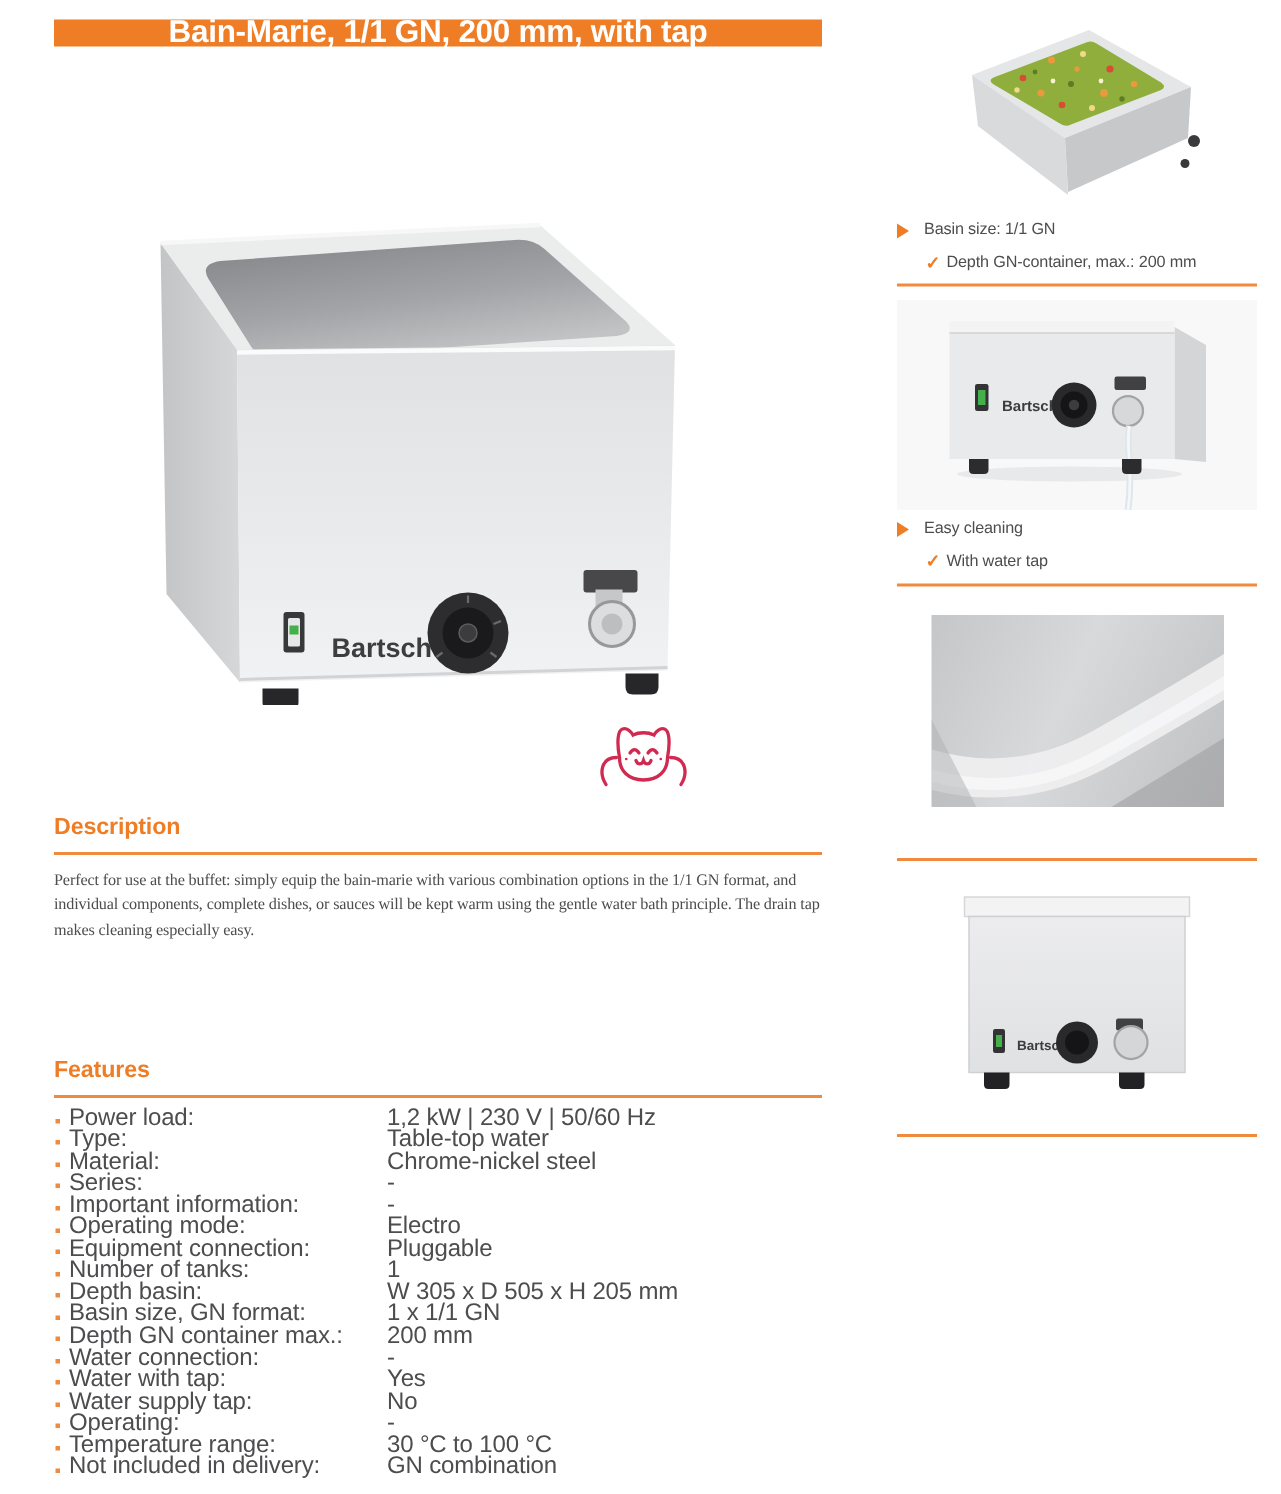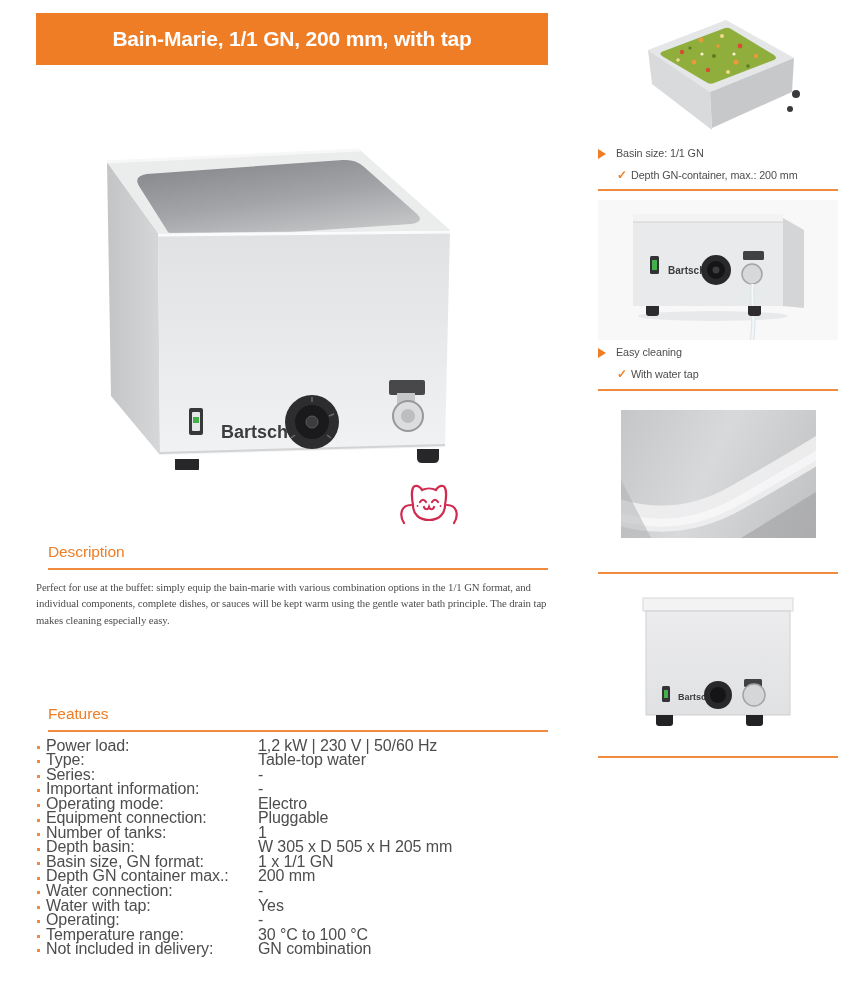--- a/index.html
+++ b/index.html
@@ -7,41 +7,41 @@
     --rule-orange:#f08a3e;
     --text-gray:#4d4d4f;
     --cat-red:#d02a50;
   }
   *{margin:0;padding:0;box-sizing:border-box;}
   html,body{background:#ffffff;}
   body{font-family:"Liberation Sans",sans-serif;color:var(--text-gray);}
   .page{position:relative;width:854px;height:996px;background:#fff;overflow:hidden;}
 
   
-  .banner{position:absolute;left:36px;top:13px;width:512px;height:52px;
+  .banner{position:absolute;left:36px;top:13px;width:512px;height:18px;
     background:var(--brand-orange);display:flex;align-items:center;justify-content:center;}
   .banner h1{color:#fff;font-size:21px;font-weight:bold;letter-spacing:-0.2px;}
 
   
   figure{position:absolute;}
   .fig-hero{left:55px;top:108px;width:485px;height:362px;}
   .cat-badge{position:absolute;left:396px;top:478px;width:66px;height:48px;}
   .fig-food{left:598px;top:10px;width:240px;height:132px;}
   .fig-tap{left:598px;top:200px;width:240px;height:140px;background:#f8f8f8;}
   .fig-basin{left:621px;top:410px;width:195px;height:128px;overflow:hidden;
     background:linear-gradient(115deg,#c5c6c8 0%,#d8d9db 45%,#bfc0c2 100%);}
   .fig-front{left:598px;top:582px;width:240px;height:166px;}
   figure svg{display:block;width:100%;height:100%;}
 
   
   .section{position:absolute;left:36px;width:512px;}
   .sec-desc{top:543px;}
   .sec-feat{top:705px;}
-  .section h2{color:var(--brand-orange);font-size:15.5px;font-weight:normal;
-    padding-bottom:7px;border-bottom:2px solid var(--rule-orange);letter-spacing:-0.1px;margin-left:12px;}
+  .section h2{color:var(--brand-orange);font-size:15.5px;font-weight:bold;
+    padding-bottom:7px;border-bottom:2px solid var(--rule-orange);letter-spacing:-0.1px;}
   .sec-desc p{margin-top:9px;font-size:10.8px;line-height:16.4px;letter-spacing:-0.1px;font-family:Liberation Serif, serif;}
 
   .feat-list{margin-top:8px;}
   .frow{display:flex;align-items:flex-end;height:14.55px;font-size:16px;letter-spacing:-0.1px;}
   .bullet{width:3px;height:3px;background:var(--rule-orange);margin:0 6px 0 1px;
     align-self:center;flex:0 0 auto;}
   .flabel{width:212px;flex:0 0 auto;}
   .fvalue{flex:1;}
 
   
@@ -159,20 +159,25 @@
           <span class="flabel">Power load:</span>
           <span class="fvalue">1,2 kW | 230 V  | 50/60 Hz</span>
         </div>
       <div class="frow">
           <span class="bullet"></span>
           <span class="flabel">Type:</span>
           <span class="fvalue">Table-top water</span>
         </div>
       <div class="frow">
           <span class="bullet"></span>
+          <span class="flabel">Material:</span>
+          <span class="fvalue">Chrome-nickel steel</span>
+        </div>
+      <div class="frow">
+          <span class="bullet"></span>
           <span class="flabel">Series:</span>
           <span class="fvalue">-</span>
         </div>
       <div class="frow">
           <span class="bullet"></span>
           <span class="flabel">Important information:</span>
           <span class="fvalue">-</span>
         </div>
       <div class="frow">
           <span class="bullet"></span>
@@ -206,20 +211,25 @@
         </div>
       <div class="frow">
           <span class="bullet"></span>
           <span class="flabel">Water connection:</span>
           <span class="fvalue">-</span>
         </div>
       <div class="frow">
           <span class="bullet"></span>
           <span class="flabel">Water with tap:</span>
           <span class="fvalue">Yes</span>
+        </div>
+      <div class="frow">
+          <span class="bullet"></span>
+          <span class="flabel">Water supply tap:</span>
+          <span class="fvalue">No</span>
         </div>
       <div class="frow">
           <span class="bullet"></span>
           <span class="flabel">Operating:</span>
           <span class="fvalue">-</span>
         </div>
       <div class="frow">
           <span class="bullet"></span>
           <span class="flabel">Temperature range:</span>
           <span class="fvalue">30 °C to 100 °C</span>

